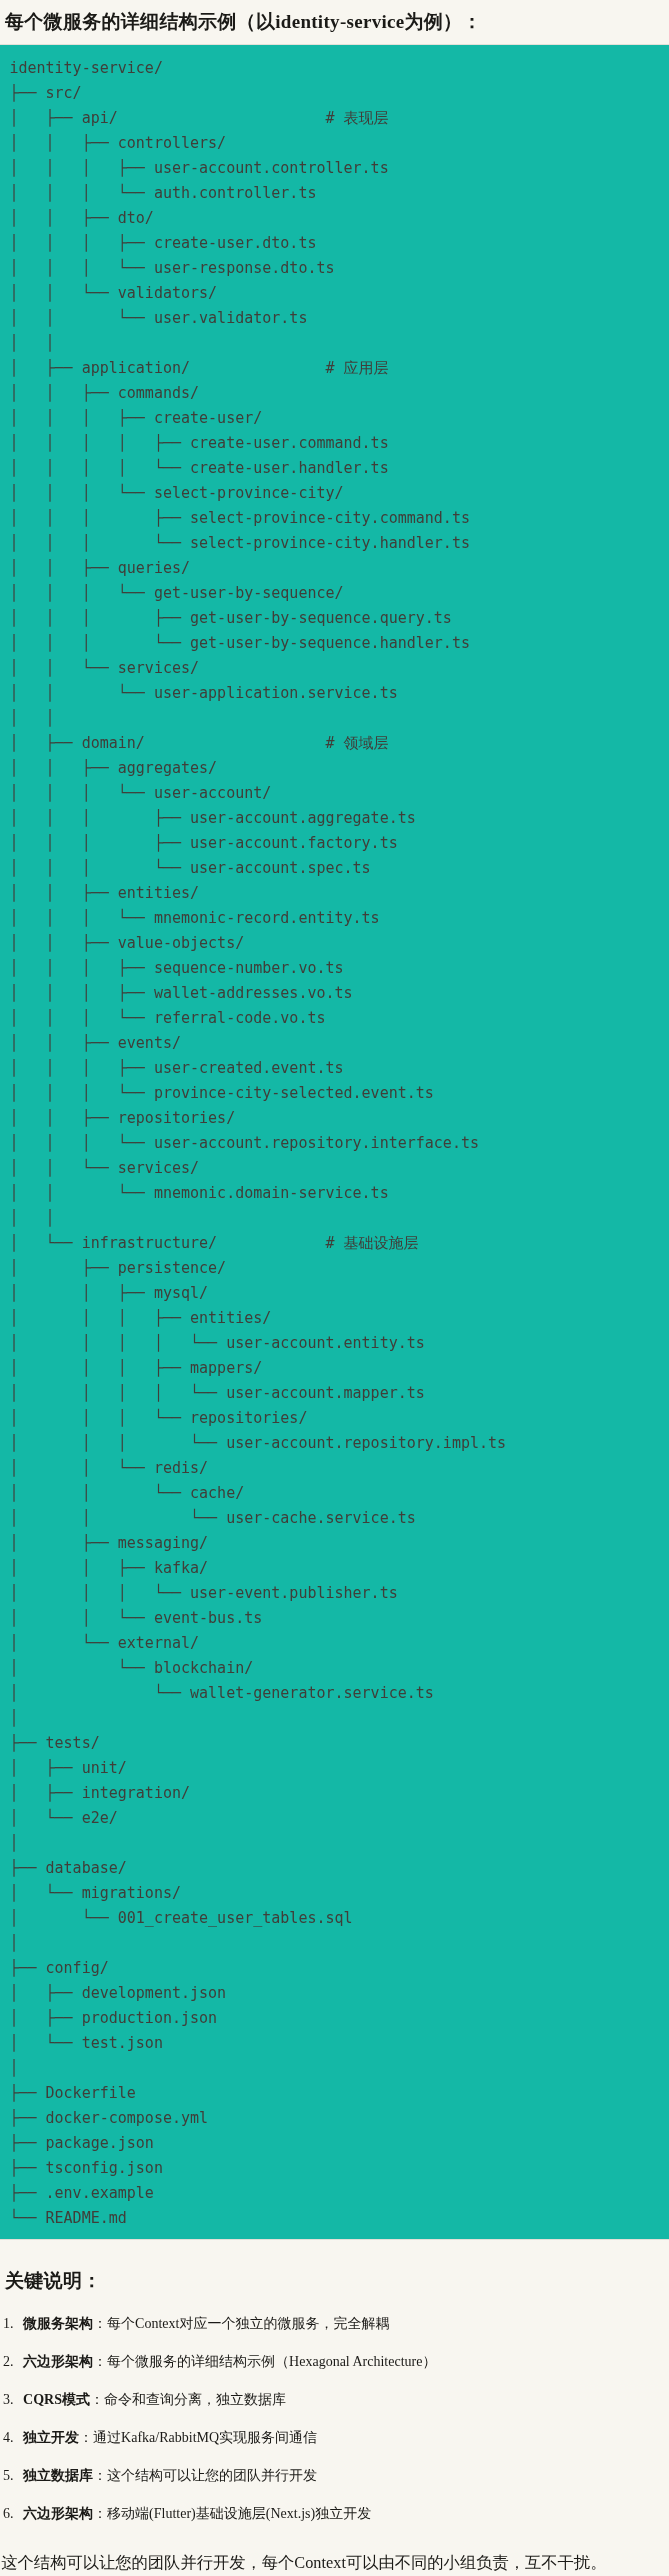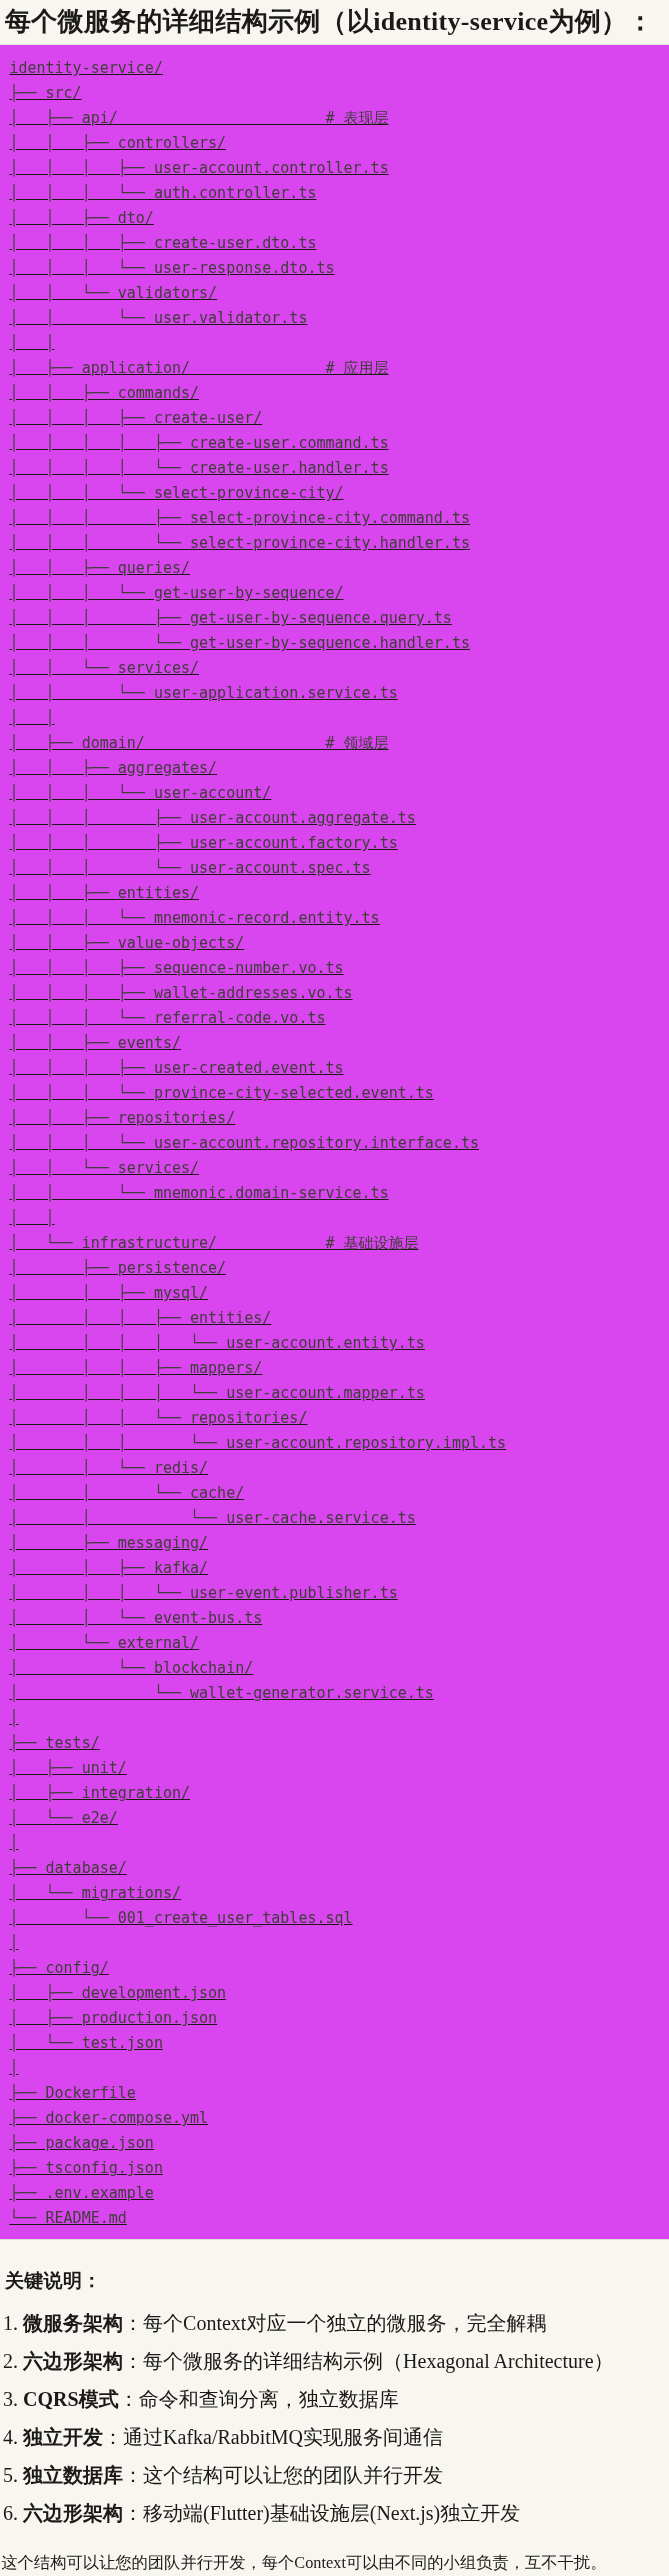--- a/index.html
+++ b/index.html
@@ -3,54 +3,53 @@
 <meta charset="utf-8">
 <style>
   html, body { margin: 0; padding: 0; }
   body {
     width: 669px;
     background: #F8F6F0;
     color: #1B1A17;
     font-family: "Liberation Serif", "DejaVu Serif", serif;
   }
   .page-title {
-    font-size: 26px;
+    font-size: 19px;
     font-weight: 700;
     line-height: 24.4px;
     padding: 10px 6.3px 9.4px 5px;
     letter-spacing: 0.3px;
   }
   .code-block {
-    background: #d946ef;
+    background: #14b8a6;
     border-top: 1.3px solid #E3E0D8;
     border-bottom: 1.3px solid #E3E0D8;
     padding: 11.3px 0 7.5px 9.4px;
     overflow: hidden;
-    text-decoration: underline;
   }
   .code-block pre {
     margin: 0;
     font-family: "DejaVu Sans Mono", "Liberation Mono", monospace;
     font-size: 15px;
     line-height: 25px;
     color: #403E39;
     white-space: pre;
   }
   .notes-heading {
     font-size: 19px;
     font-weight: 700;
     line-height: 24.4px;
     margin: 29px 0 0 5px;
     letter-spacing: 0.3px;
   }
   .notes-list {
     margin: 21px 0 0 3.1px;
   }
   .note-item {
-    font-size: 20px;
+    font-size: 14px;
     line-height: 19px;
     margin-bottom: 19px;
     white-space: nowrap;
   }
   .note-item .item-number {
     display: inline-block;
     min-width: 20px;
   }
   .note-item .item-term {
     font-weight: 700;

